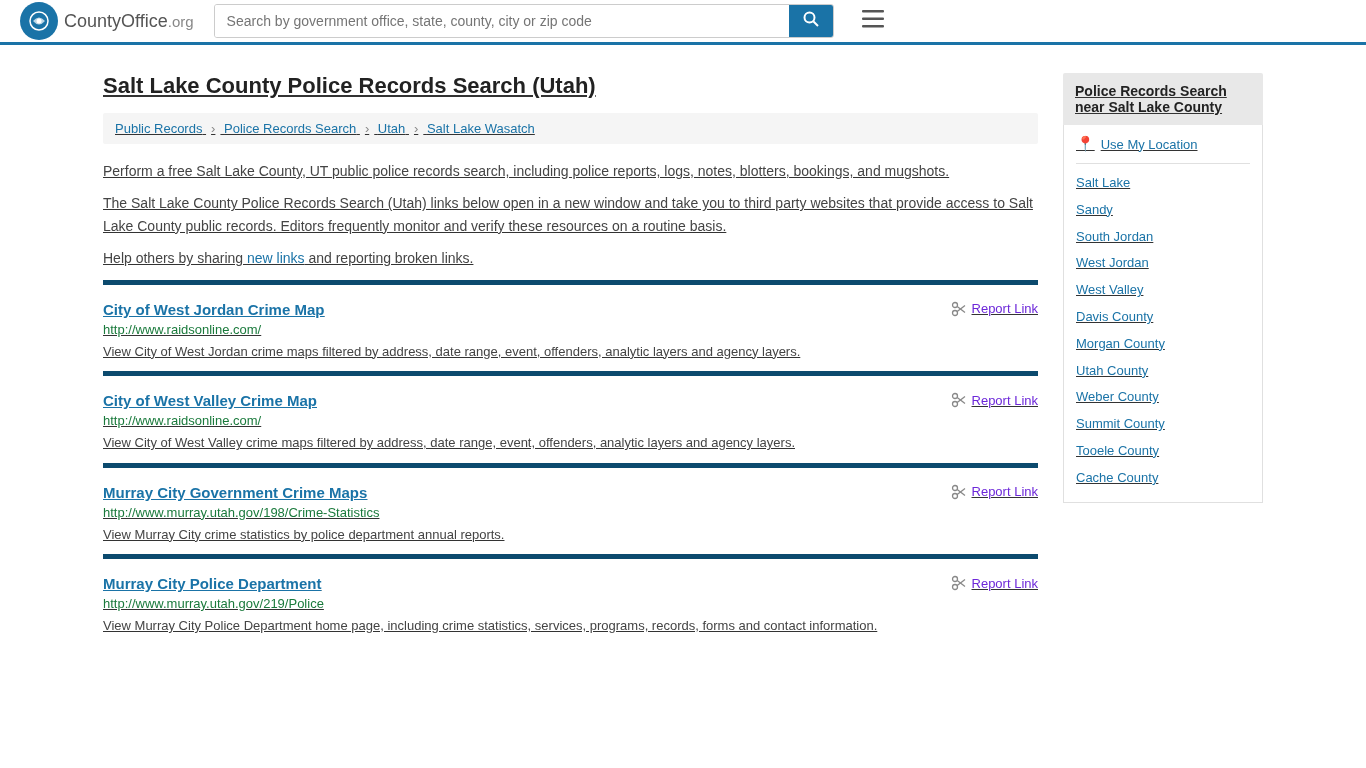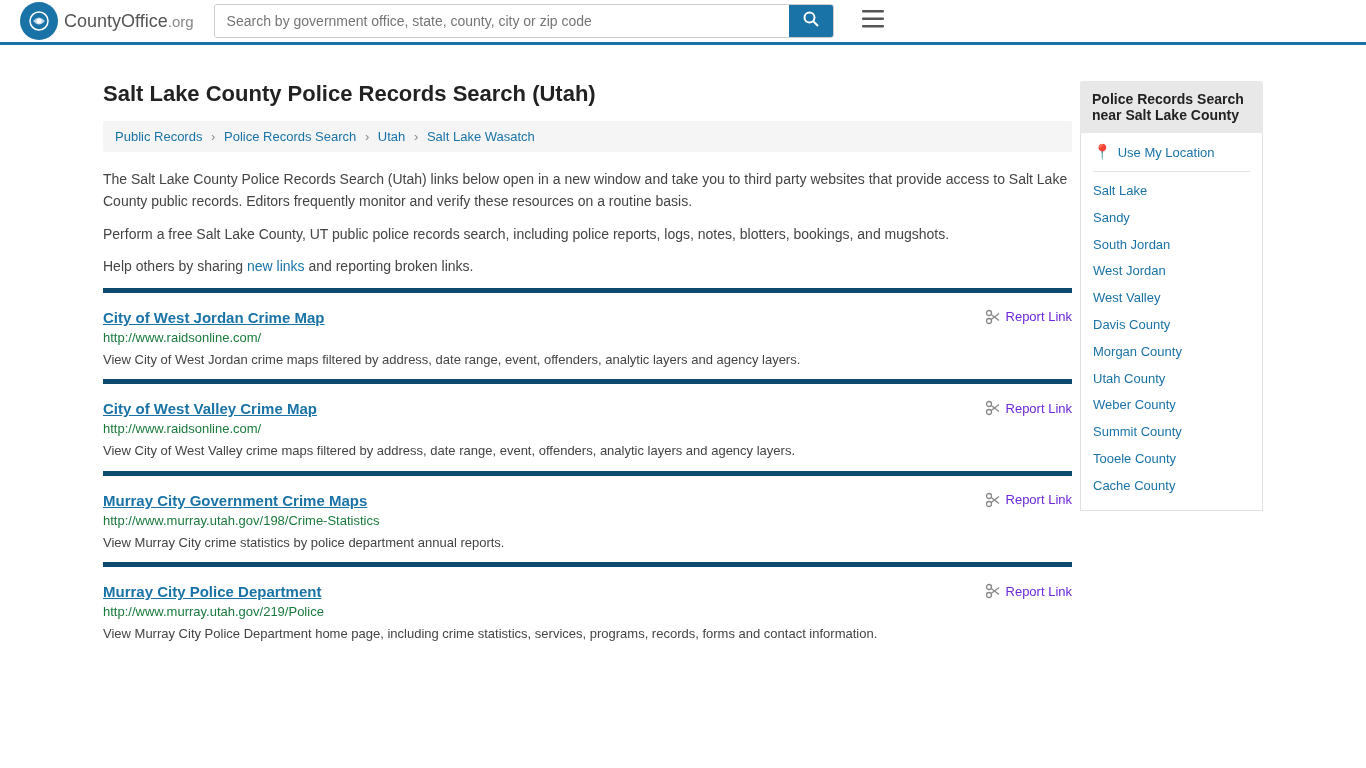--- a/index.html
+++ b/index.html
@@ -71,24 +71,25 @@
       border: none;
       cursor: pointer;
       font-size: 22px;
       color: #555;
       padding: 4px 8px;
     }
 
     
     .main-container {
       max-width: 1200px;
-      margin: 16px auto;
+      margin: 8px auto;
       padding: 20px 20px;
       display: flex;
-      gap: 8px;
+      gap: 25px;
+      text-decoration: underline;
     }
 
     .content-area {
       flex: 1;
     }
 
     .page-title {
       font-size: 22px;
       font-weight: bold;
       color: #222;
@@ -157,21 +158,21 @@
       margin-bottom: 5px;
     }
     .result-desc {
       font-size: 13px;
       color: #444;
       line-height: 1.5;
     }
 
     
     .sidebar {
-      width: 183px;
+      width: 200px;
       flex-shrink: 0;
     }
     .sidebar-header {
       background: #e8e8e8;
       padding: 10px 12px;
       font-size: 14px;
       font-weight: bold;
       color: #222;
       margin-bottom: 0;
       border-radius: 2px 2px 0 0;
@@ -252,22 +253,22 @@
     <nav class="breadcrumb">
       <a href="#">Public Records</a>
       <span class="sep">›</span>
       <a href="#">Police Records Search</a>
       <span class="sep">›</span>
       <a href="#">Utah</a>
       <span class="sep">›</span>
       <a href="#">Salt Lake Wasatch</a>
     </nav>
 
+    <p class="description">Perform a free Salt Lake County, UT public police records search, including police reports, logs, notes, blotters, bookings, and mugshots.</p>
     <p class="description">The Salt Lake County Police Records Search (Utah) links below open in a new window and take you to third party websites that provide access to Salt Lake County public records. Editors frequently monitor and verify these resources on a routine basis.</p>
-    <p class="description">Perform a free Salt Lake County, UT public police records search, including police reports, logs, notes, blotters, bookings, and mugshots.</p>
     <p class="description">
       <span>Help others by sharing </span><a href="#">new links</a><span> and reporting broken links.</span>
     </p>
 
     <div id="results-container">
         <div class="result-item">
       <div class="result-header">
         <a class="result-title" href="#">City of West Jordan Crime Map</a>
         <button class="report-link-btn">
           <svg width="16" height="16" viewBox="0 0 16 16" fill="none">

